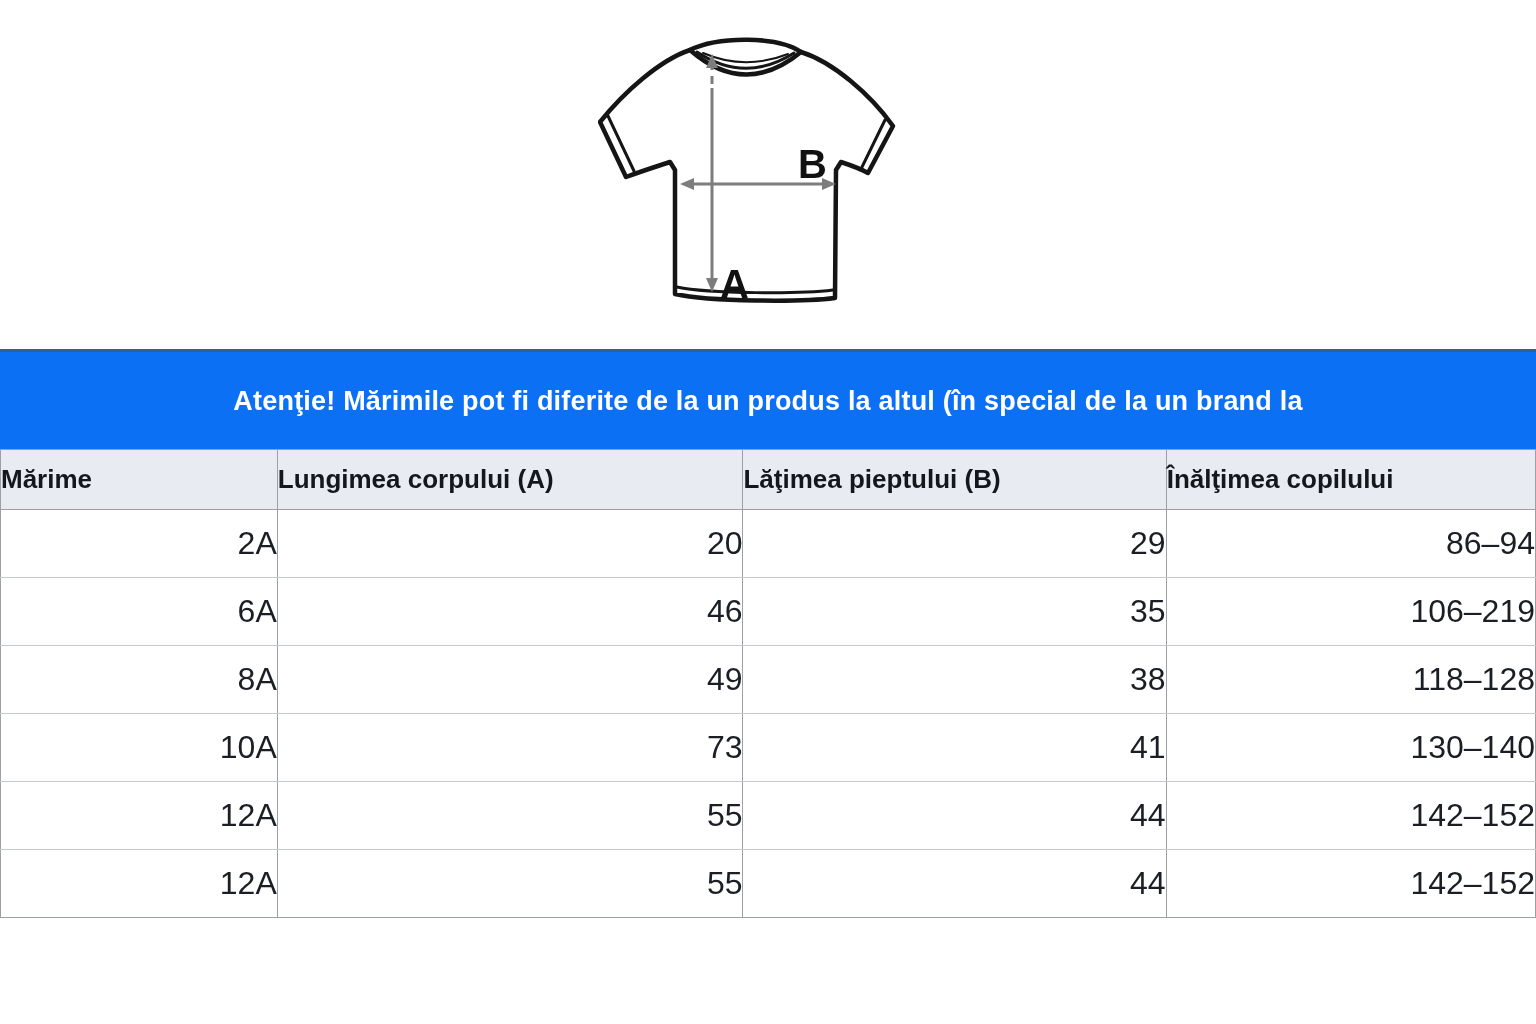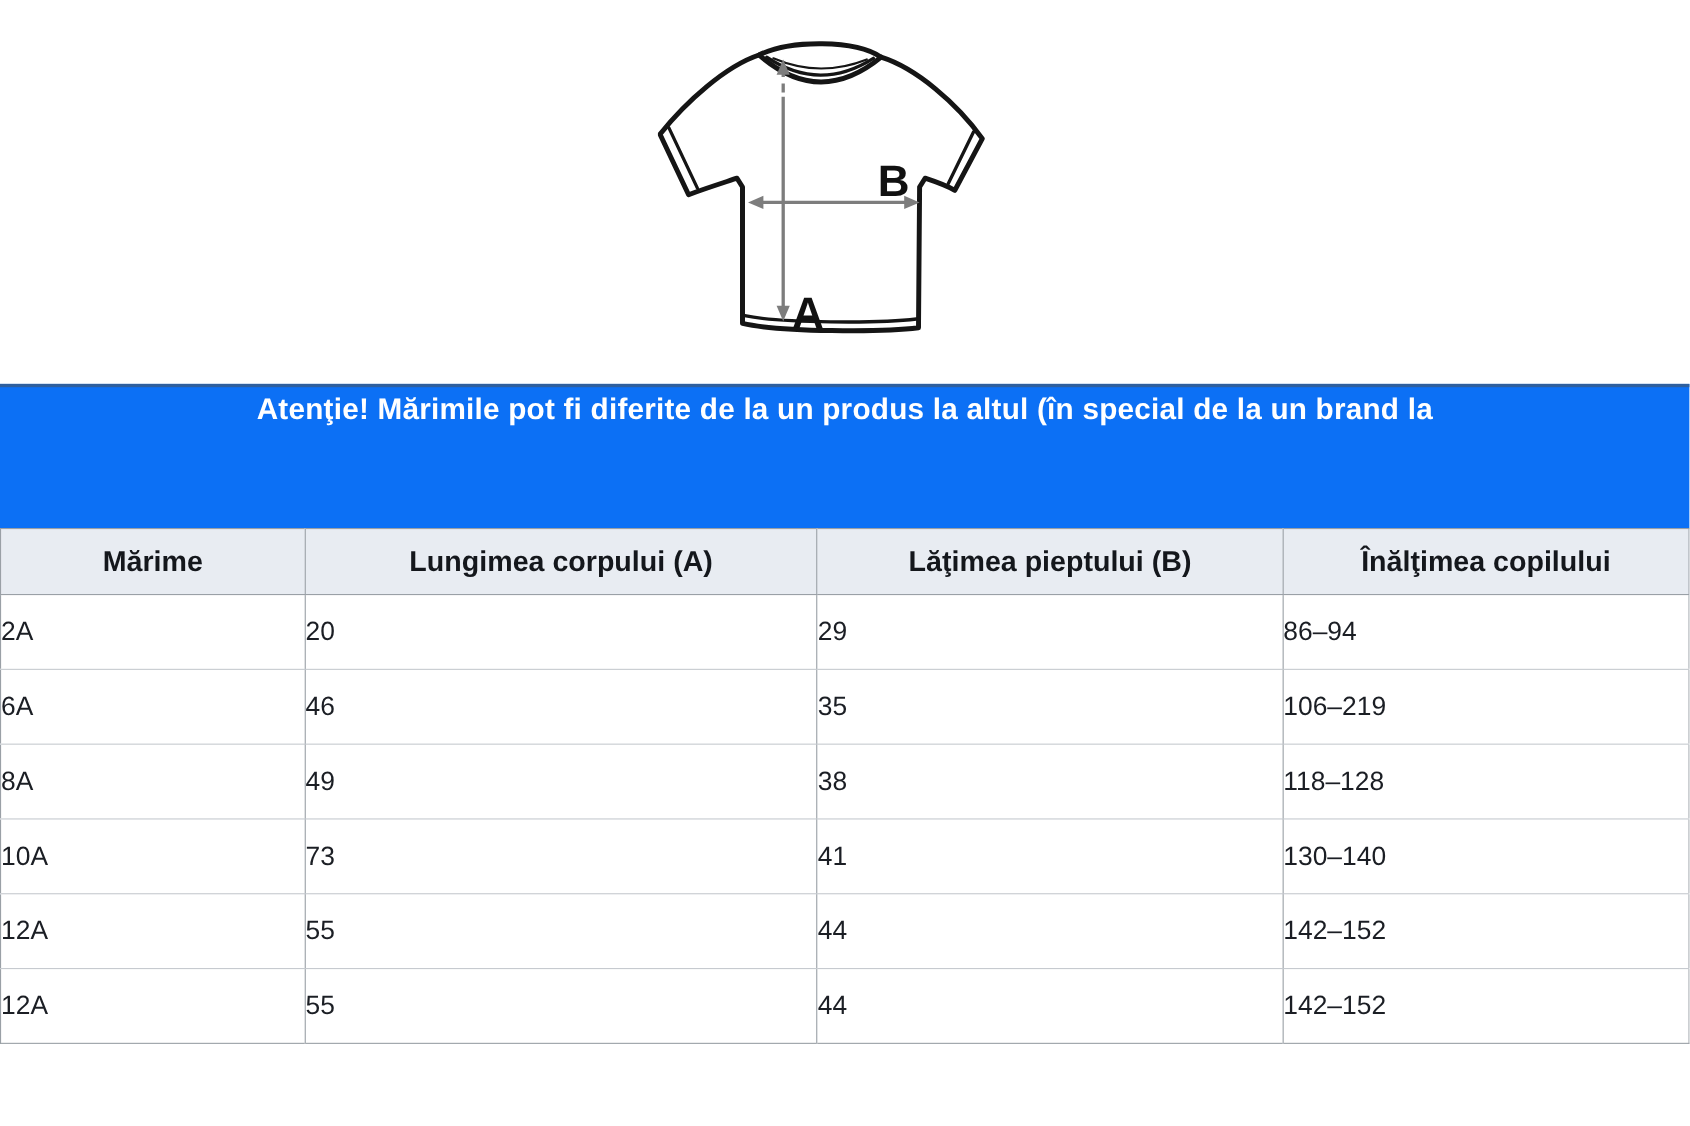--- a/index.html
+++ b/index.html
@@ -17,42 +17,42 @@
   html,body{width:1536px;height:1024px;background:#ffffff;overflow:hidden;
     font-family:"Liberation Sans","DejaVu Sans",sans-serif;}
   .stage{width:1536px;height:1024px;background:#fff;display:flex;flex-direction:column;}
 
   
   .figure-area{height:349px;display:flex;align-items:flex-start;justify-content:center;}
   .figure-area svg{margin-top:22px;}
 
   
   .banner{
-    height:131px;background:var(--banner-bg);
+    height:100px;background:var(--banner-bg);
     border-top:3px solid var(--banner-top-line);
     color:var(--banner-text);
-    display:flex;flex-direction:column;align-items:center;
+    display:flex;flex-direction:column;align-items:center;justify-content:center;
     font-weight:700;font-size:27px;line-height:40px;letter-spacing:.2px;
     text-align:center;
   }
 
   
   table.size-table{
     width:1536px;border-collapse:collapse;table-layout:fixed;
     border:1px solid var(--grid-strong);
   }
   table.size-table th{
     height:60px;background:var(--header-bg);color:#14171c;
-    font-size:26px;font-weight:700;text-align:center;vertical-align:middle;
+    font-size:26px;font-weight:700;text-align:left;vertical-align:middle;
     border-right:1px solid var(--grid-strong);
     border-bottom:1px solid var(--grid-strong);
   }
   table.size-table td{
     height:68px;color:var(--cell-text);background:#ffffff;
-    font-size:24px;font-weight:400;text-align:left;vertical-align:middle;
+    font-size:32px;font-weight:400;text-align:right;vertical-align:middle;
     border-right:1px solid var(--grid-strong);
     border-bottom:1px solid var(--grid-light);
   }
   table.size-table th:last-child,
   table.size-table td:last-child{border-right:none;}
   table.size-table tbody tr:last-child td{border-bottom:none;}
 
   .shirt-label{font-family:"Liberation Sans","DejaVu Sans",sans-serif;
     font-weight:700;font-size:40px;fill:#111;}
 </style>

